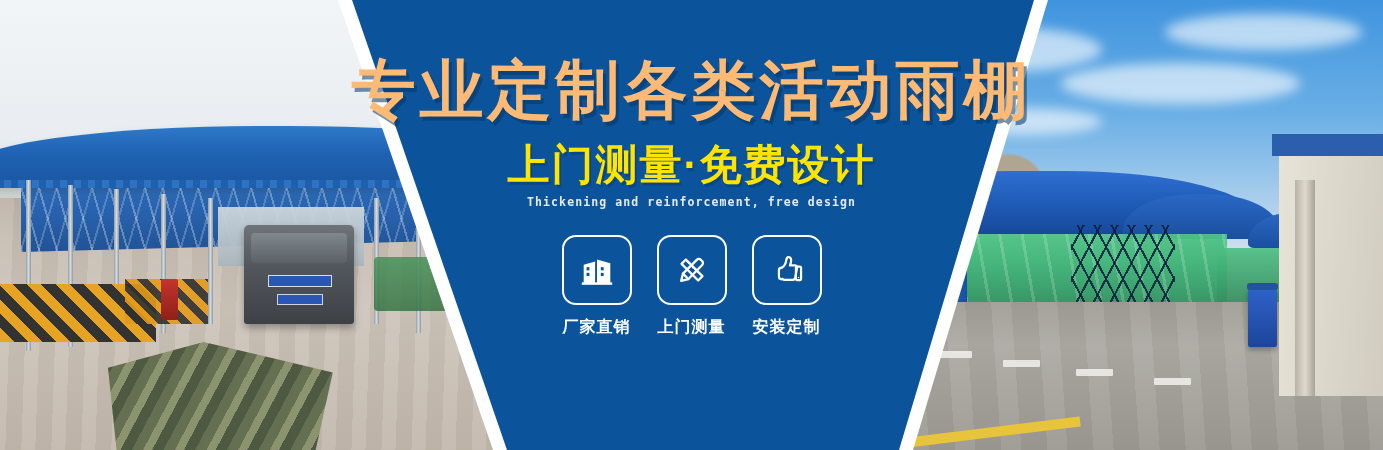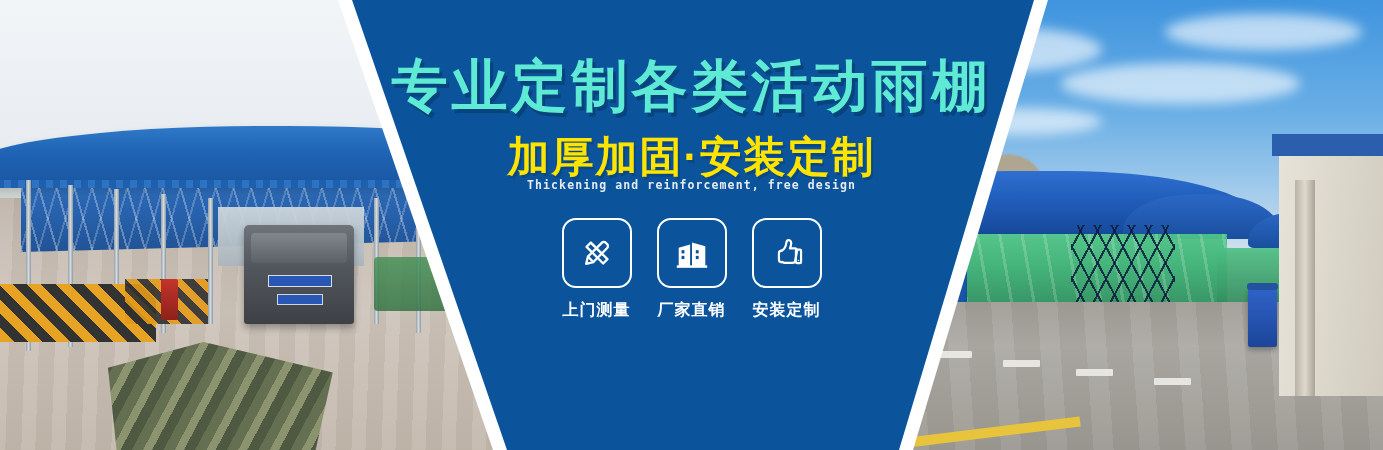--- a/index.html
+++ b/index.html
@@ -133,37 +133,37 @@
   .edge-l{clip-path:polygon(338px 0,352px 0,507px 450px,493px 450px);background:#ffffff;}
   .edge-r{clip-path:polygon(1034px 0,1048px 0,913px 450px,899px 450px);background:#ffffff;}
 
   
   .content{
     position:absolute;left:0;top:0;width:1383px;height:450px;z-index:5;
     display:flex;flex-direction:column;align-items:center;
   }
   .title{
     margin-top:58px;
-    font-size:56px;line-height:1;font-weight:bold;color:#5eead4;
+    font-size:64px;line-height:1;font-weight:bold;color:#fdba74;
     letter-spacing:4px;
     text-shadow:3px 4px 0 rgba(6,52,100,.55);
     white-space:nowrap;
   }
   .subtitle{
     margin-top:22px;
     font-size:42px;line-height:1;font-weight:bold;color:#ffe400;
     letter-spacing:2px;white-space:nowrap;
     text-shadow:2px 3px 0 rgba(6,52,100,.35);
   }
   .en1{
     margin-top:24px;font-family:"DejaVu Sans Mono","Liberation Mono",monospace;
     font-size:13.5px;color:#f0f4f8;letter-spacing:1.4px;font-weight:bold;white-space:nowrap;
   }
   .en2{
-    font-family:"DejaVu Sans Mono","Liberation Mono",monospace;
+    margin-top:9px;font-family:"DejaVu Sans Mono","Liberation Mono",monospace;
     font-size:11.5px;color:#e4eaf2;letter-spacing:1.1px;font-weight:bold;white-space:nowrap;
   }
 
   .features{margin-top:26px;display:flex;gap:29px;}
   .feature{display:flex;flex-direction:column;align-items:center;width:66px;}
   .icon-box{
     width:66px;height:66px;border:2.5px solid #ffffff;border-radius:14px;
     display:flex;align-items:center;justify-content:center;
   }
   .icon-box svg{width:38px;height:38px;display:block;}
@@ -231,52 +231,52 @@
     <div class="r-bldg"></div>
     <div class="r-pillar"></div>
   </div>
 
   <div class="panel"></div>
   <div class="edge edge-l"></div>
   <div class="edge edge-r"></div>
 
   <div class="content">
     <div class="title">专业定制各类活动雨棚</div>
-    <div class="subtitle">加厚加固·安装定制</div>
+    <div class="subtitle">上门测量·免费设计</div>
     <div class="en2">Thickening and reinforcement, free design</div>
 
     <div class="features">
-
-      <div class="feature">
-        <div class="icon-box">
-          <svg viewBox="0 0 40 40" fill="none" stroke="#fff" stroke-width="2.4" stroke-linejoin="round" stroke-linecap="round">
-            <path d="M9 13.5l4.5-4.5 17.5 17.5-4.5 4.5z"></path>
-            <path d="M14.5 10.2l2.6 2.6M19 14.7l2.6 2.6M23.5 19.2l2.6 2.6"></path>
-            <path d="M30.5 10.5l-1.2-1.2a3 3 0 0 0-4.3 0L10.5 23.8 8.6 31.4l7.6-1.9L30.5 15a3 3 0 0 0 0-4.5z"></path>
-            <path d="M10.5 23.8l5.7 5.7"></path>
-          </svg>
-        </div>
-        <div class="feature-label">上门测量</div>
-      </div>
 
       <div class="feature">
         <div class="icon-box">
           <svg viewBox="0 0 40 40" fill="none">
             <path d="M6 34h12V11l-12 3.4V34z" fill="#fff"></path>
             <path d="M20 34h14V13l-14-4v25z" fill="#fff"></path>
             <rect x="9" y="17" width="3" height="3.4" fill="#0b549c"></rect>
             <rect x="9" y="23" width="3" height="3.4" fill="#0b549c"></rect>
             <rect x="24" y="17" width="3" height="3.4" fill="#0b549c"></rect>
             <rect x="24" y="23" width="3" height="3.4" fill="#0b549c"></rect>
             <rect x="4" y="33" width="32" height="2.6" fill="#fff"></rect>
           </svg>
         </div>
         <div class="feature-label">厂家直销</div>
       </div>
 
+      <div class="feature">
+        <div class="icon-box">
+          <svg viewBox="0 0 40 40" fill="none" stroke="#fff" stroke-width="2.4" stroke-linejoin="round" stroke-linecap="round">
+            <path d="M9 13.5l4.5-4.5 17.5 17.5-4.5 4.5z"></path>
+            <path d="M14.5 10.2l2.6 2.6M19 14.7l2.6 2.6M23.5 19.2l2.6 2.6"></path>
+            <path d="M30.5 10.5l-1.2-1.2a3 3 0 0 0-4.3 0L10.5 23.8 8.6 31.4l7.6-1.9L30.5 15a3 3 0 0 0 0-4.5z"></path>
+            <path d="M10.5 23.8l5.7 5.7"></path>
+          </svg>
+        </div>
+        <div class="feature-label">上门测量</div>
+      </div>
+
 
       <div class="feature">
         <div class="icon-box">
           <svg viewBox="0 0 40 40" fill="none" stroke="#fff" stroke-width="2.3" stroke-linejoin="round" stroke-linecap="round">
             <path d="M14.5 17.5c2.6-1.6 4.2-4.1 4.6-7.2.2-1.7.3-3.5 2.1-3.9 1.8-.3 3.1 1.1 3.2 3 .1 2-.5 3.9-1.3 5.8h5.1c1.7 0 2.7 1.2 2.4 2.8l-2 10.2c-.3 1.4-1.3 2.2-2.7 2.2h-8.1c-1.1 0-2-.4-2.8-1.1"></path>
             <path d="M14.5 17.5c-1.8 0-3 1.1-3 2.8v6.6c0 1.7 1.2 2.9 3 2.9"></path>
             <rect x="29.4" y="16.4" width="5.4" height="14.3" rx="1.3"></rect>
             <circle cx="32.1" cy="27.9" r="0.8" fill="#fff" stroke="none"></circle>
           </svg>
         </div>

